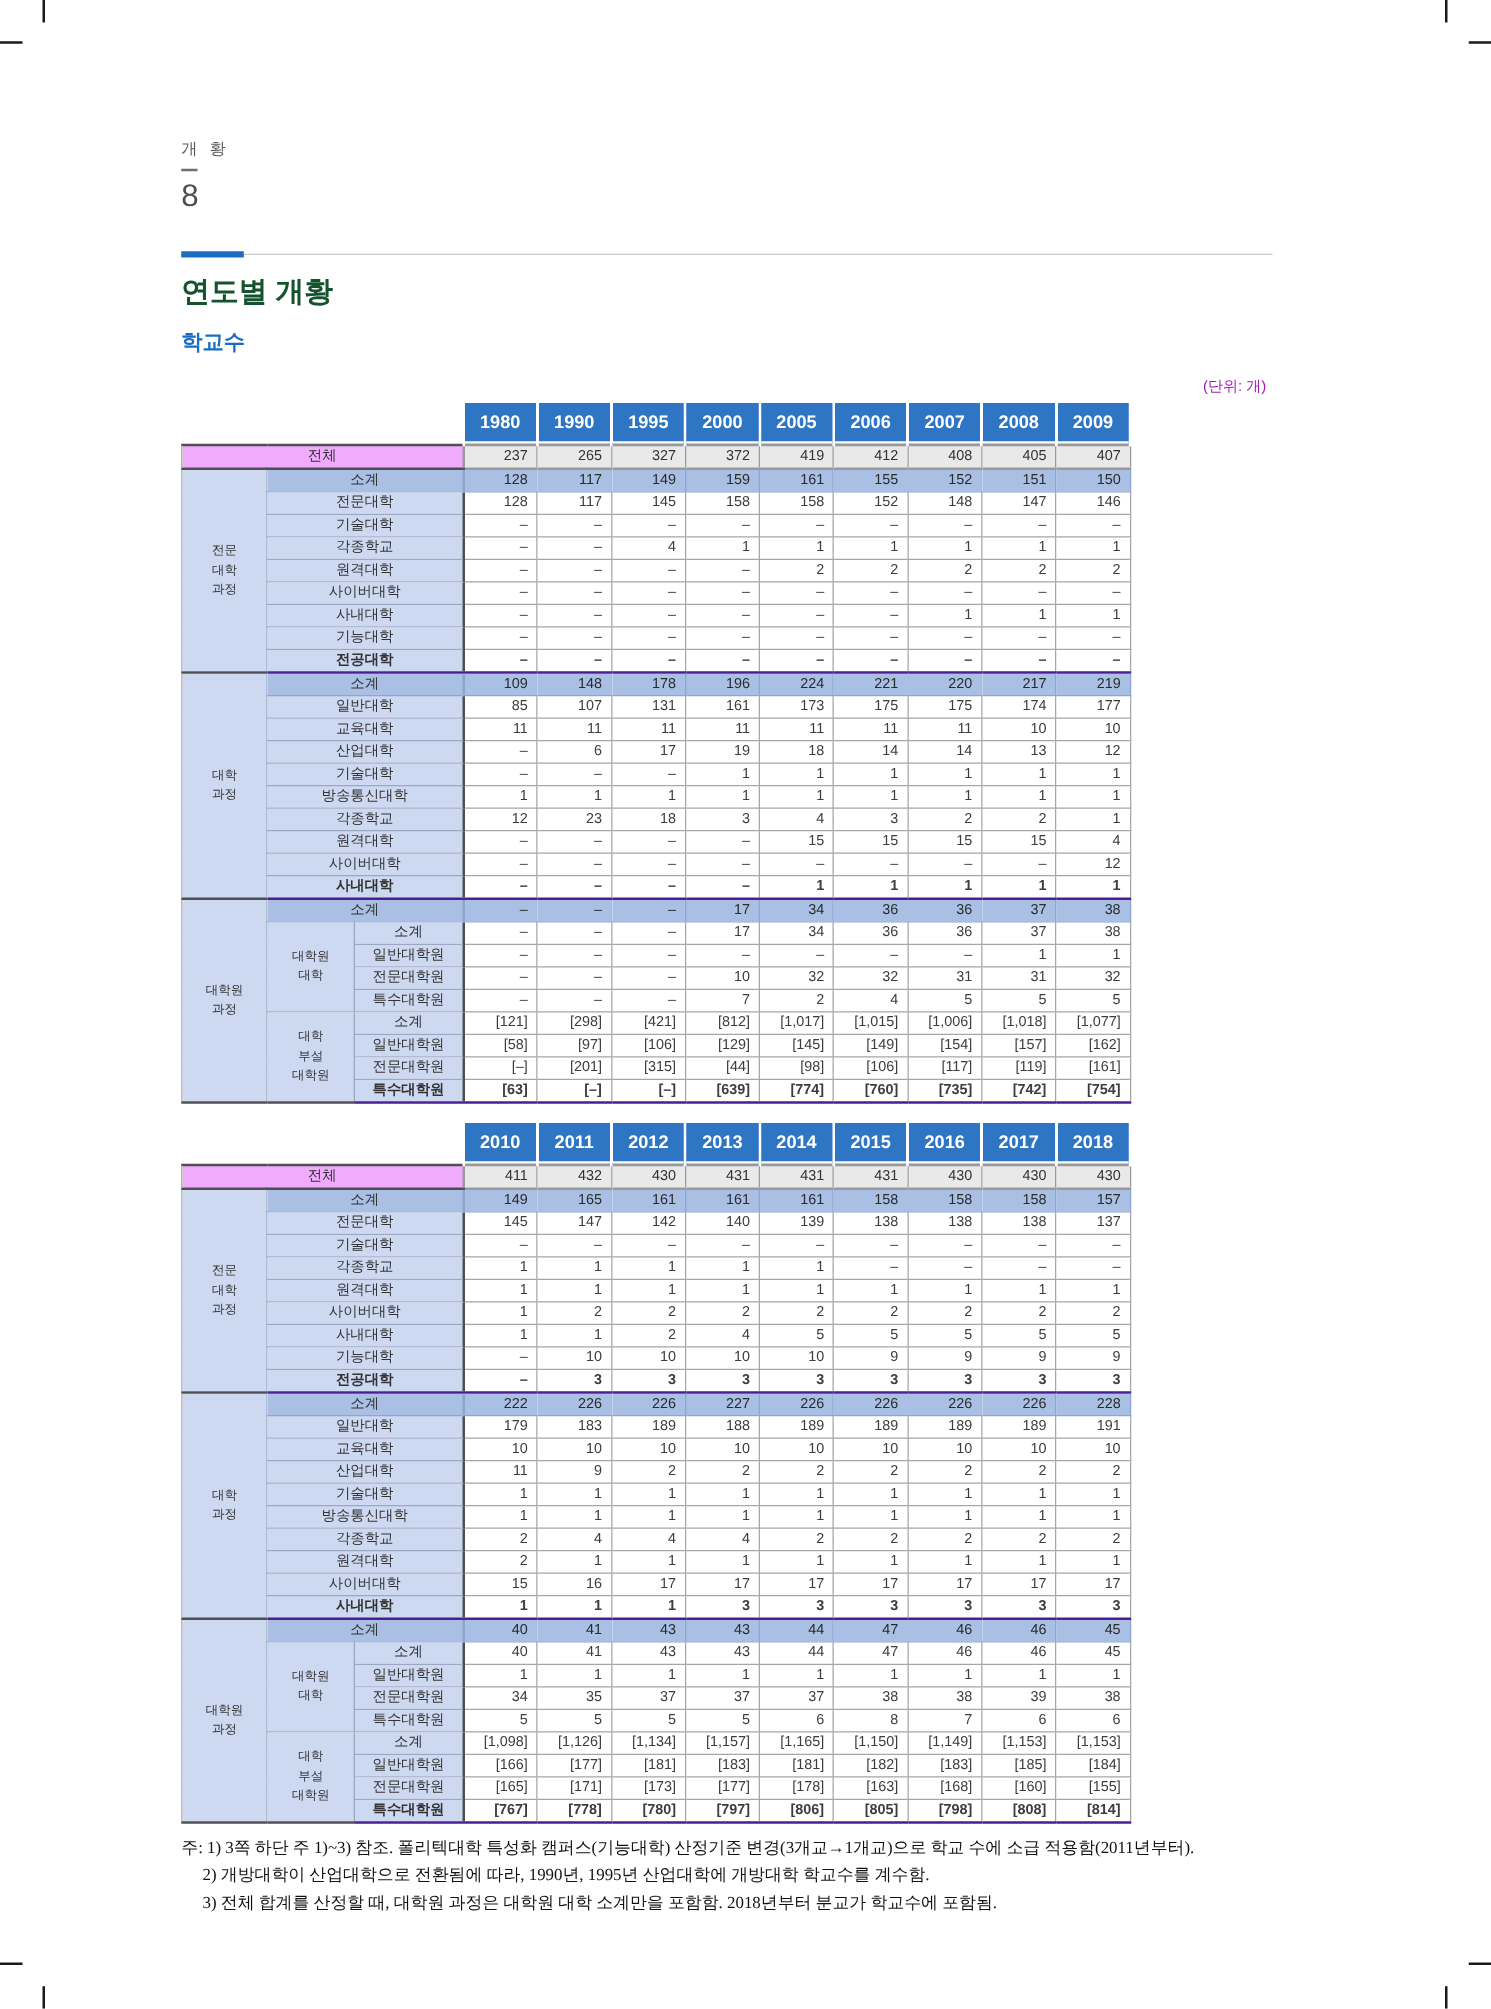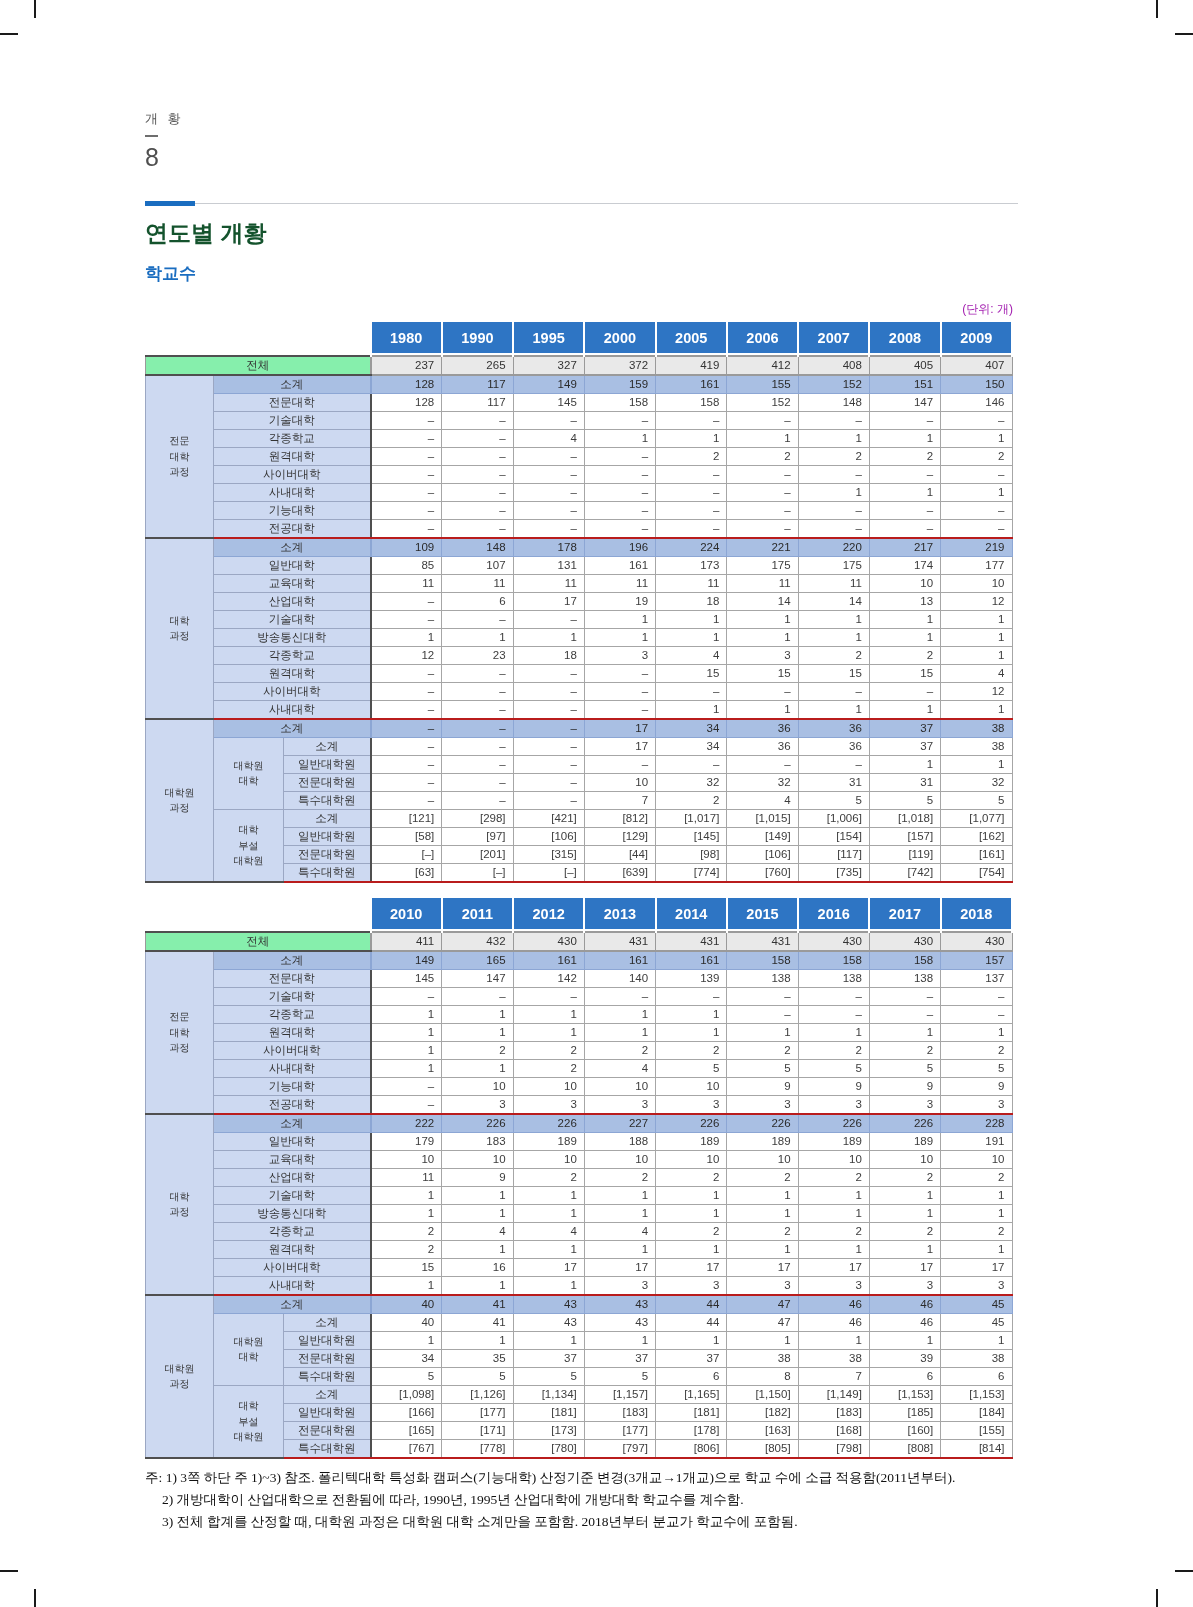--- a/index.html
+++ b/index.html
@@ -19,39 +19,39 @@
   .divider{margin-top:31px;position:relative;height:5px;}
   .divider .line{position:absolute;left:0;right:0;top:2px;height:1px;background:#c9ccd1;}
   .divider .bar{position:absolute;left:0;top:0;width:50px;height:5px;background:#1a6dc0;}
   .section-title{margin-top:15px;font-size:23px;font-weight:bold;color:#14532d;line-height:1.1;}
   .sub-title{margin-top:19px;font-size:17px;font-weight:bold;color:#1a6dc0;line-height:1.1;}
   .unit{margin-top:17px;width:868px;text-align:right;font-size:12px;color:#a21caf;}
 
   
   .table-wrap{margin-top:4px;}
   .table-wrap + .table-wrap{margin-top:15px;}
-  table.yt{border-collapse:collapse;table-layout:fixed;width:868px;}
+  table.yt{border-collapse:collapse;table-layout:fixed;width:760px;}
   .yt th,.yt td{overflow:hidden;white-space:nowrap;}
   .yt th.corner{border:none;background:none;}
   .yt th.year{background:#2e75c4;color:#fff;font-weight:bold;font-size:14.5px;height:31px;
               border-left:2px solid #fff;border-right:2px solid #fff;border-top:none;border-bottom:none;
               box-shadow:inset 0 -2px 0 #fff;}
   .yt td{height:17px;line-height:17px;font-size:11.5px;}
   .yt td.data{background:#fff;border:1px solid #a6a6a6;text-align:right;padding:0 7px 0 0;color:#3d3d3d;}
   .yt td.data.sub{background:#a9bfe3;border-color:#8ca6d4;color:#2b2b2b;}
   .yt td.data.tot{background:#e9e9e9;border-color:#9a9a9a;color:#333;}
   .yt td.lab{background:#cdd9f1;border:1px solid #9ba7c3;text-align:center;padding:0;color:#333;}
   .yt td.sub-lab{background:#a9bfe3;border-color:#8ca6d4;}
-  .yt td.tot-lab{background:#86efac;border-color:#9a9a9a;}
+  .yt td.tot-lab{background:#f0abfc;border-color:#9a9a9a;}
   .yt td.group,.yt td.subgroup{white-space:pre-line;line-height:1.55;vertical-align:middle;font-size:10px;}
   .yt td.group{border-bottom:2px solid #4f4f4f;}
   .yt td.subgroup.sg-last{border-bottom:2px solid #4f4f4f;}
   .yt td.dfirst{border-left:2px solid #4f4f4f;}
   .yt tr.total-row td{border-top:2px solid #4f4f4f;border-bottom:2px solid #4f4f4f;}
-  .yt tr.section-end td{border-bottom:2px solid #b91c1c;}
+  .yt tr.section-end td{border-bottom:2px solid #4c1d95;font-weight:bold;}
 
   
   .notes{margin-top:8px;width:885px;font-family:"Liberation Serif",serif;
          font-size:13.5px;color:#111;line-height:1.62;}
   .notes .indent{padding-left:17px;}
 </style>
 </head>
 <body>
 
 <div class="crop v" style="left:34px;top:0;"></div>

